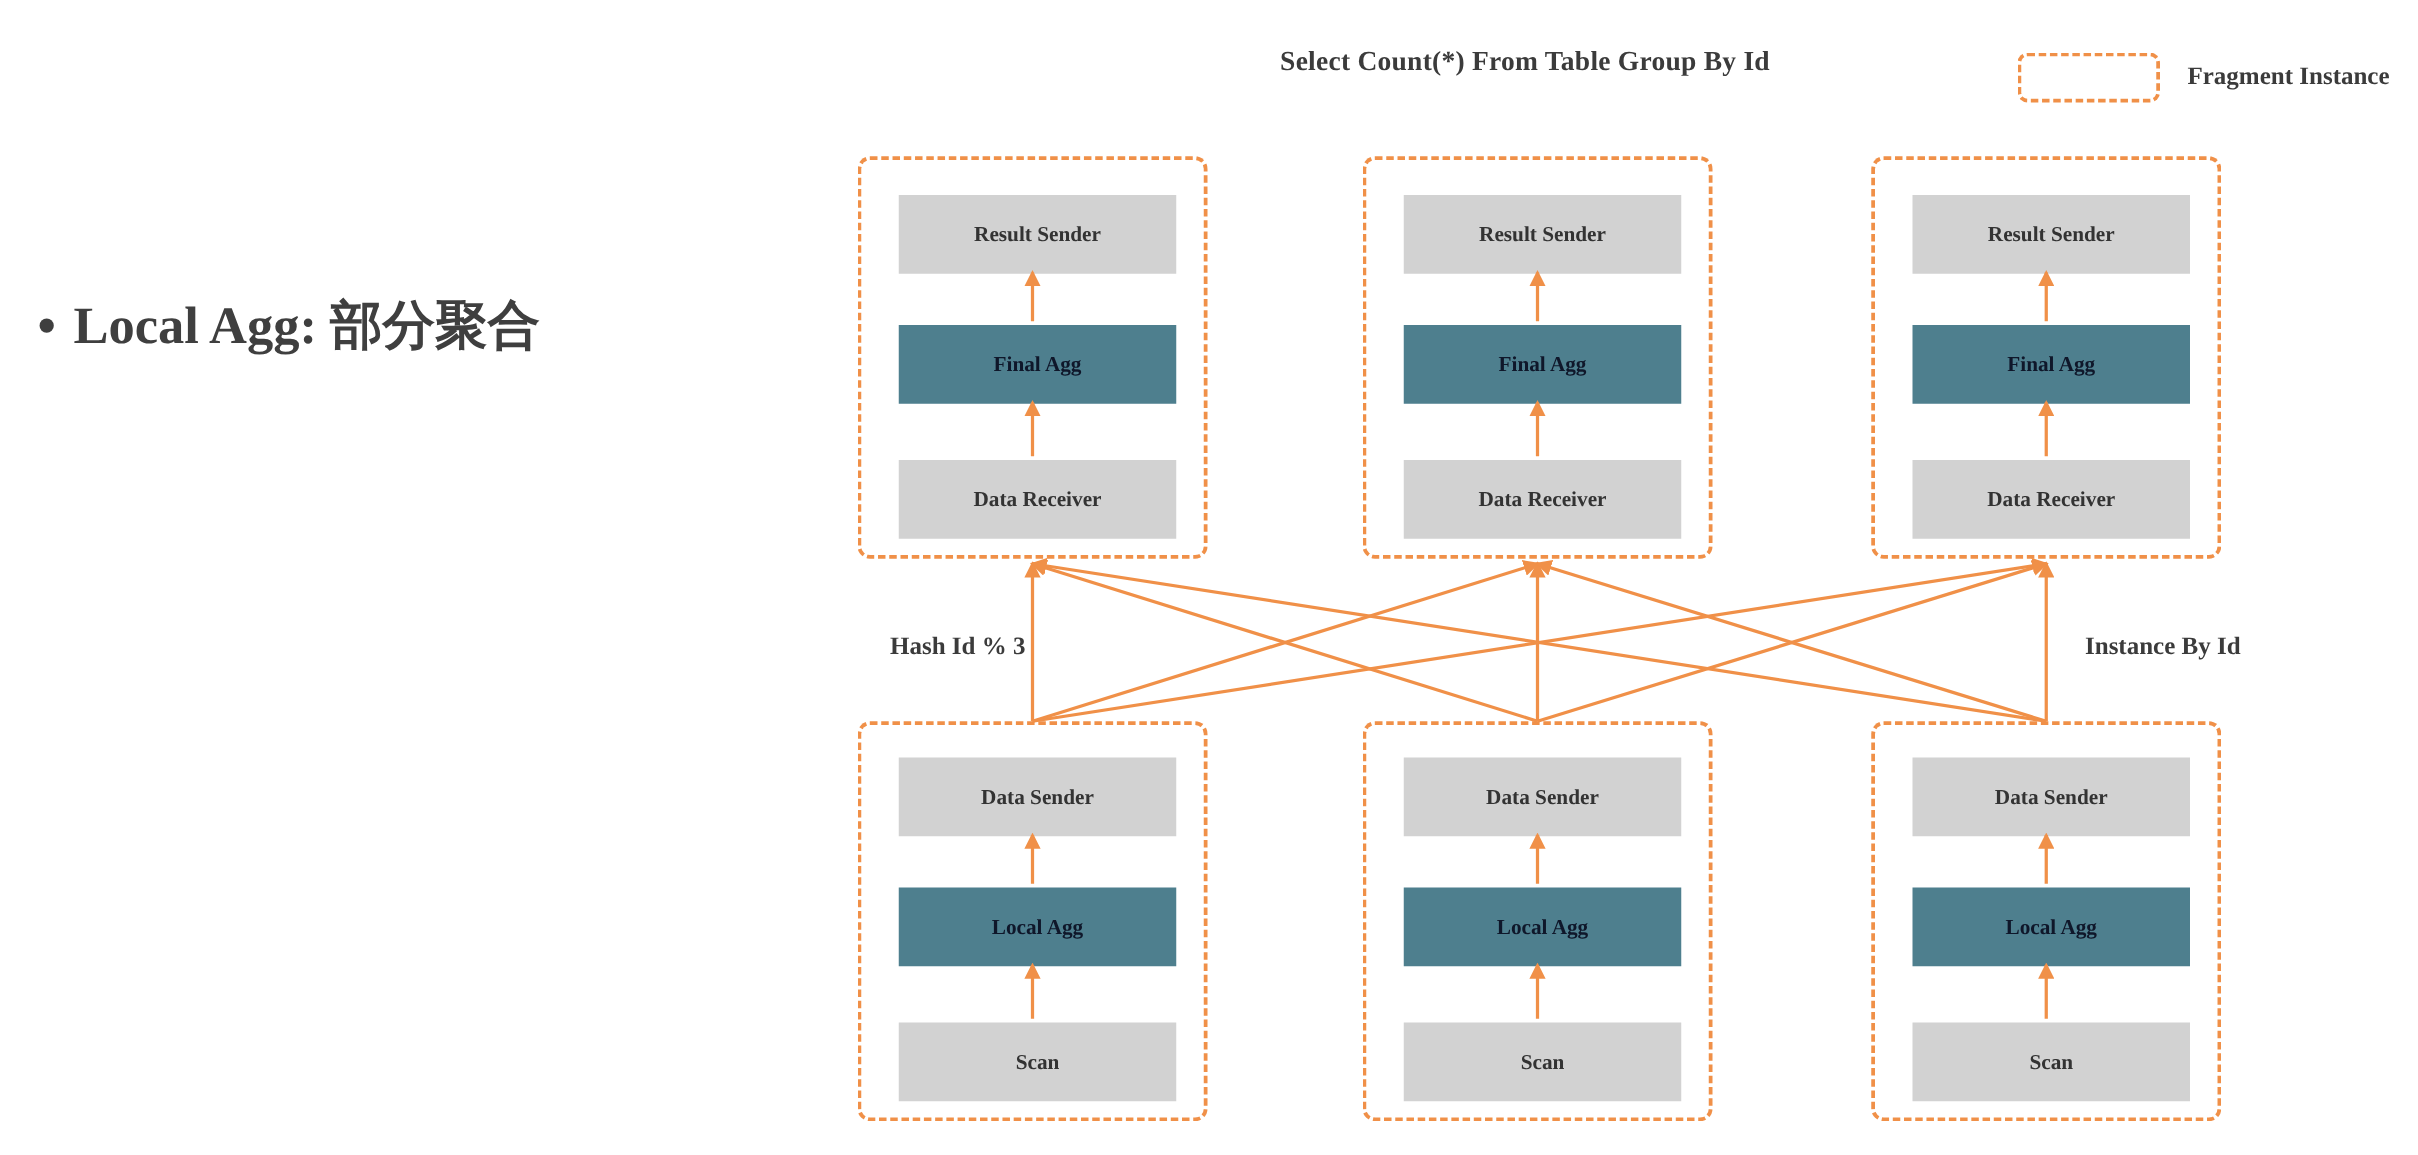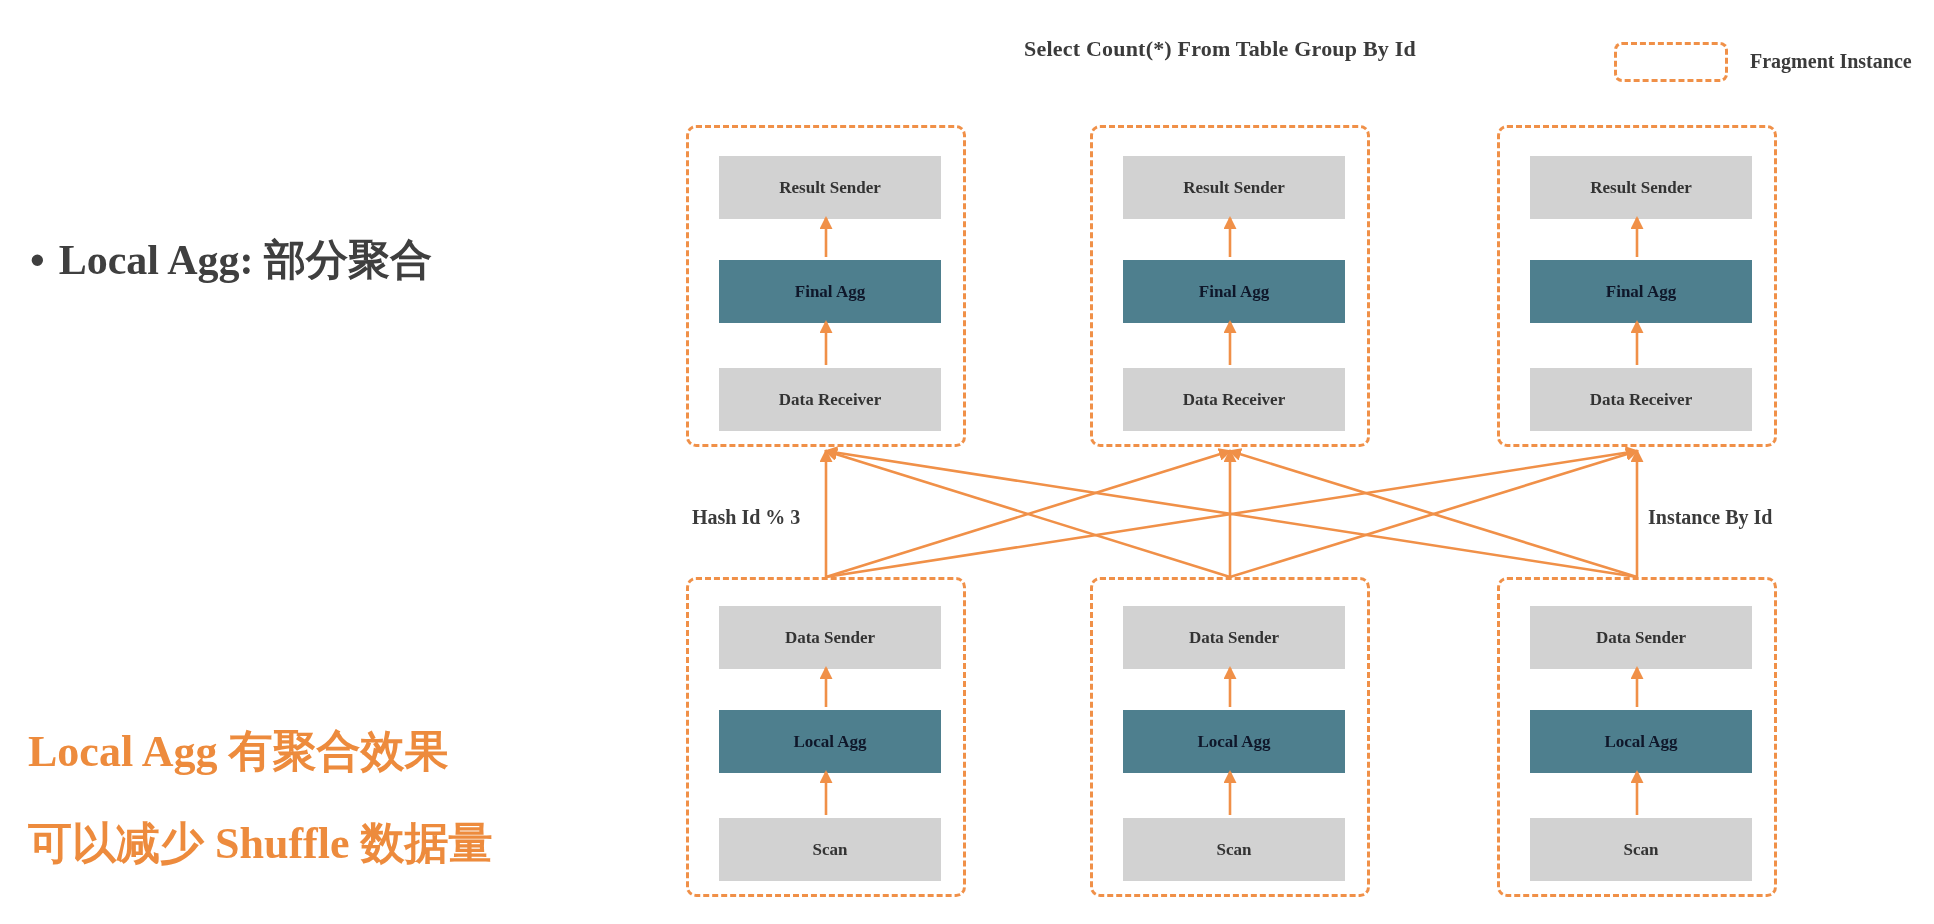--- a/index.html
+++ b/index.html
@@ -60,20 +60,21 @@
     display:flex;align-items:center;justify-content:center;
     font-size:17px;font-weight:bold;
     white-space:nowrap;
   }
   .op-plain{background:var(--gray);color:#333333;}
   .op-agg{background:var(--teal);color:#0f172a;}
   
   .edge-label{
     font-size:20px;font-weight:bold;color:var(--dark);
     white-space:nowrap;
+    margin-left:20px;
   }
   #edge-label-left{left:692px;top:506px;}
   #edge-label-right{left:1648px;top:506px;}
   
   #arrow-layer{left:0;top:0;pointer-events:none;}
 </style>
 </head>
 <body>
 
 <div id="canvas" style="--orange: #F09048; --orange-text: #ED8B3D; --teal: #4E7F8E; --gray: #D2D2D2; --dark: #3B3B3B;">
@@ -82,24 +83,20 @@
     <span id="legend-swatch"></span>
     <span id="legend-label">Fragment Instance</span>
   </div>
 
   <div class="abs" id="query-title">Select Count(*) From Table Group By Id</div>
 
   <div class="abs bullet-line" id="bullet-0">
     <span class="marker">•</span><span>Local Agg: 部分聚合</span>
   </div>
 
-  <div class="abs" id="highlight-note">
-    <div>Local Agg 有聚合效果</div>
-    <div>可以减少 Shuffle 数据量</div>
-  </div>
 
   <div class="abs edge-label" id="edge-label-left">Hash Id % 3</div>
   <div class="abs edge-label" id="edge-label-right">Instance By Id</div>
 
   <div id="fragments">
       <div class="fragment" style="left: 686px; top: 125px; width: 280px; height: 322px;">
         <div class="op-box op-plain" style="left: 30px; top: 28px; width: 222px; height: 63px;">Result Sender</div>
         <div class="op-box op-agg" style="left: 30px; top: 132px; width: 222px; height: 63px;">Final Agg</div>
         <div class="op-box op-plain" style="left: 30px; top: 240px; width: 222px; height: 63px;">Data Receiver</div>
       </div>

